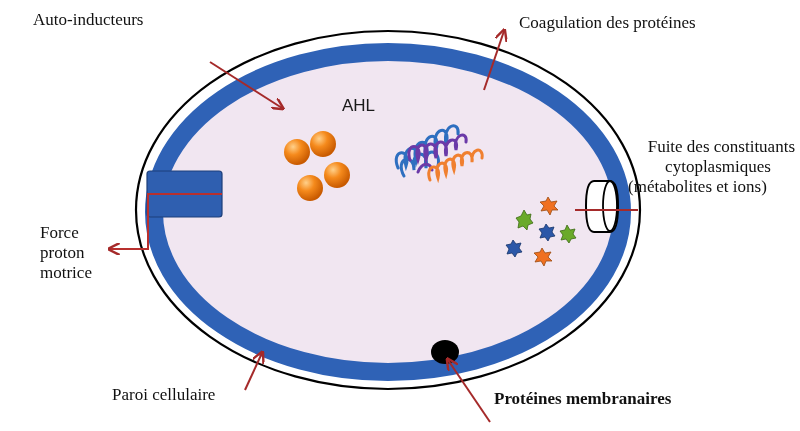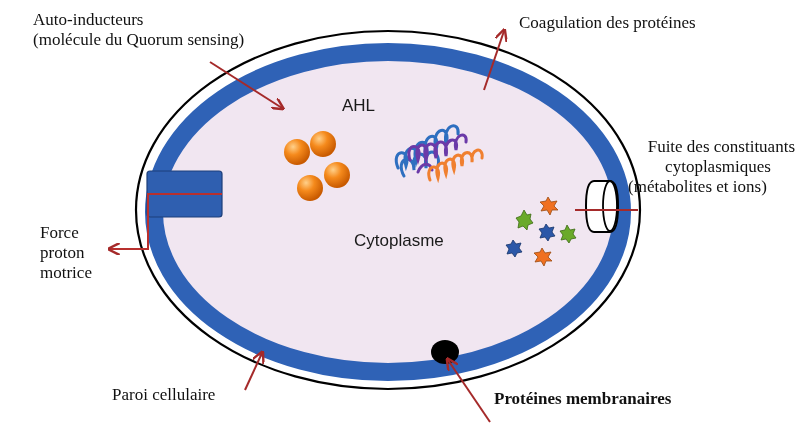--- a/index.html
+++ b/index.html
@@ -71,21 +71,20 @@
       <polygon fill="#2b57a8" stroke="#17336a" stroke-width="0.8" points="546,224 549,228 554,227 552,232 555,236 550,237 548,241 545,237 540,238 542,233 539,229 544,228"></polygon>
       <polygon fill="#6aaa2a" stroke="#3c6a14" stroke-width="0.8" points="567,225 570,230 575,229 573,234 576,238 571,239 569,243 566,239 561,240 563,235 560,231 565,230"></polygon>
       <polygon fill="#2b57a8" stroke="#17336a" stroke-width="0.8" points="513,240 516,244 521,243 519,248 522,252 517,253 515,257 512,253 507,254 509,249 506,245 511,244"></polygon>
       <polygon fill="#f07020" stroke="#9a4a10" stroke-width="0.8" points="542,248 545,253 551,252 548,257 552,261 546,261 544,266 541,261 535,262 538,257 534,253 540,252"></polygon>
     </g>
   </svg>
 
   
   <div class="label" style="left:33px; top:10px;">
     <div>Auto-inducteurs</div>
-    <div>(molécule du Quorum sensing)</div>
   </div>
 
   <div class="label" style="left:519px; top:13px;text-align:right;">Coagulation des protéines</div>
 
   <div class="label center" style="left:633px; top:137px; width:170px;">
     <div style="text-align:right; padding-right:8px;">Fuite des constituants</div>
     <div>cytoplasmiques</div>
     <div style="text-align:left; margin-left:-5px;">(métabolites et ions)</div>
   </div>
 
@@ -94,14 +93,13 @@
     <div>proton</div>
     <div>motrice</div>
   </div>
 
   <div class="label" style="left:112px; top:385px;">Paroi cellulaire</div>
 
   <div class="label" style="left:494px; top:389px;font-weight:bold;">Protéines membranaires</div>
 
   <div class="label sans" style="left:304px; top:96px; font-size:17px;margin-left:38px;">AHL</div>
 
-  <div class="label sans" style="left:354px; top:231px; font-size:17px;">Cytoplasme</div>
 </div>
 
 </body></html>

